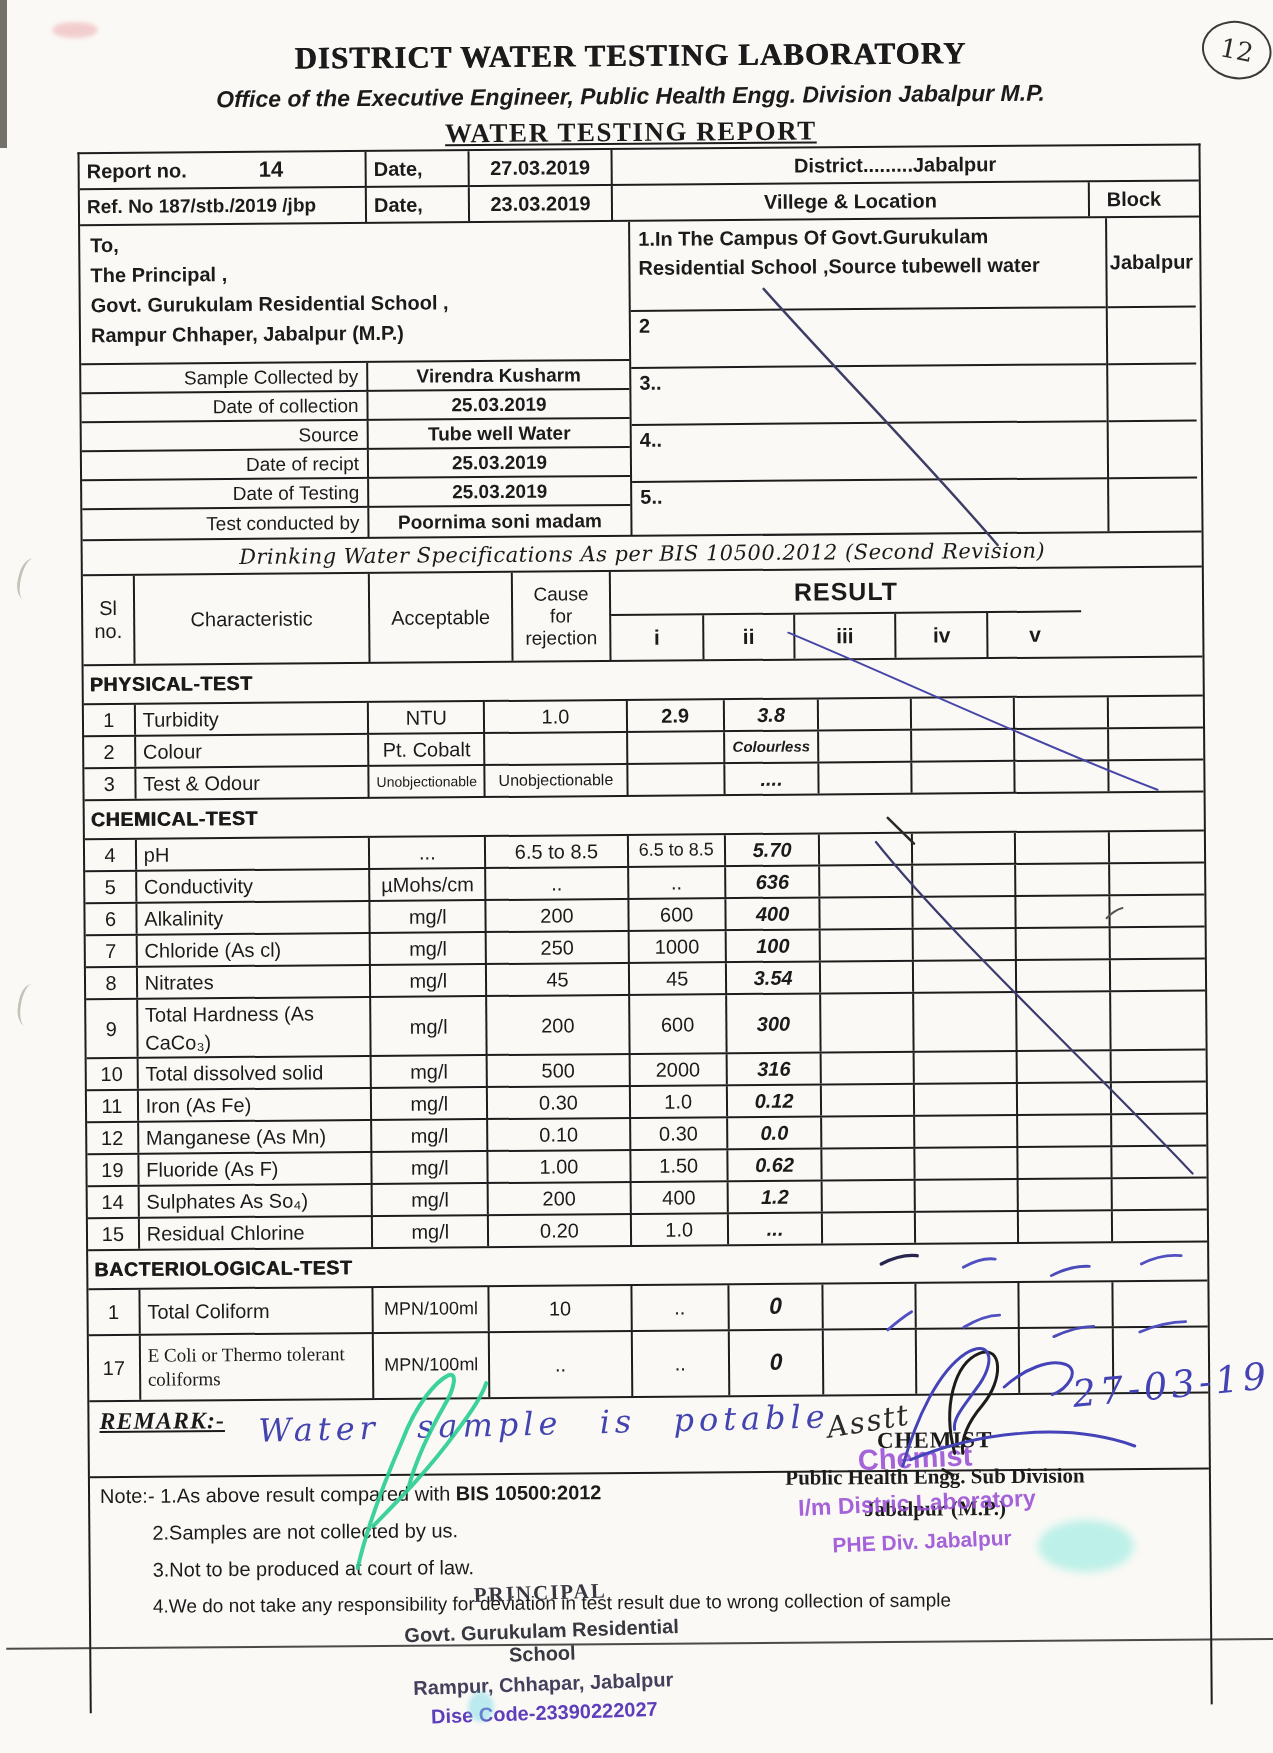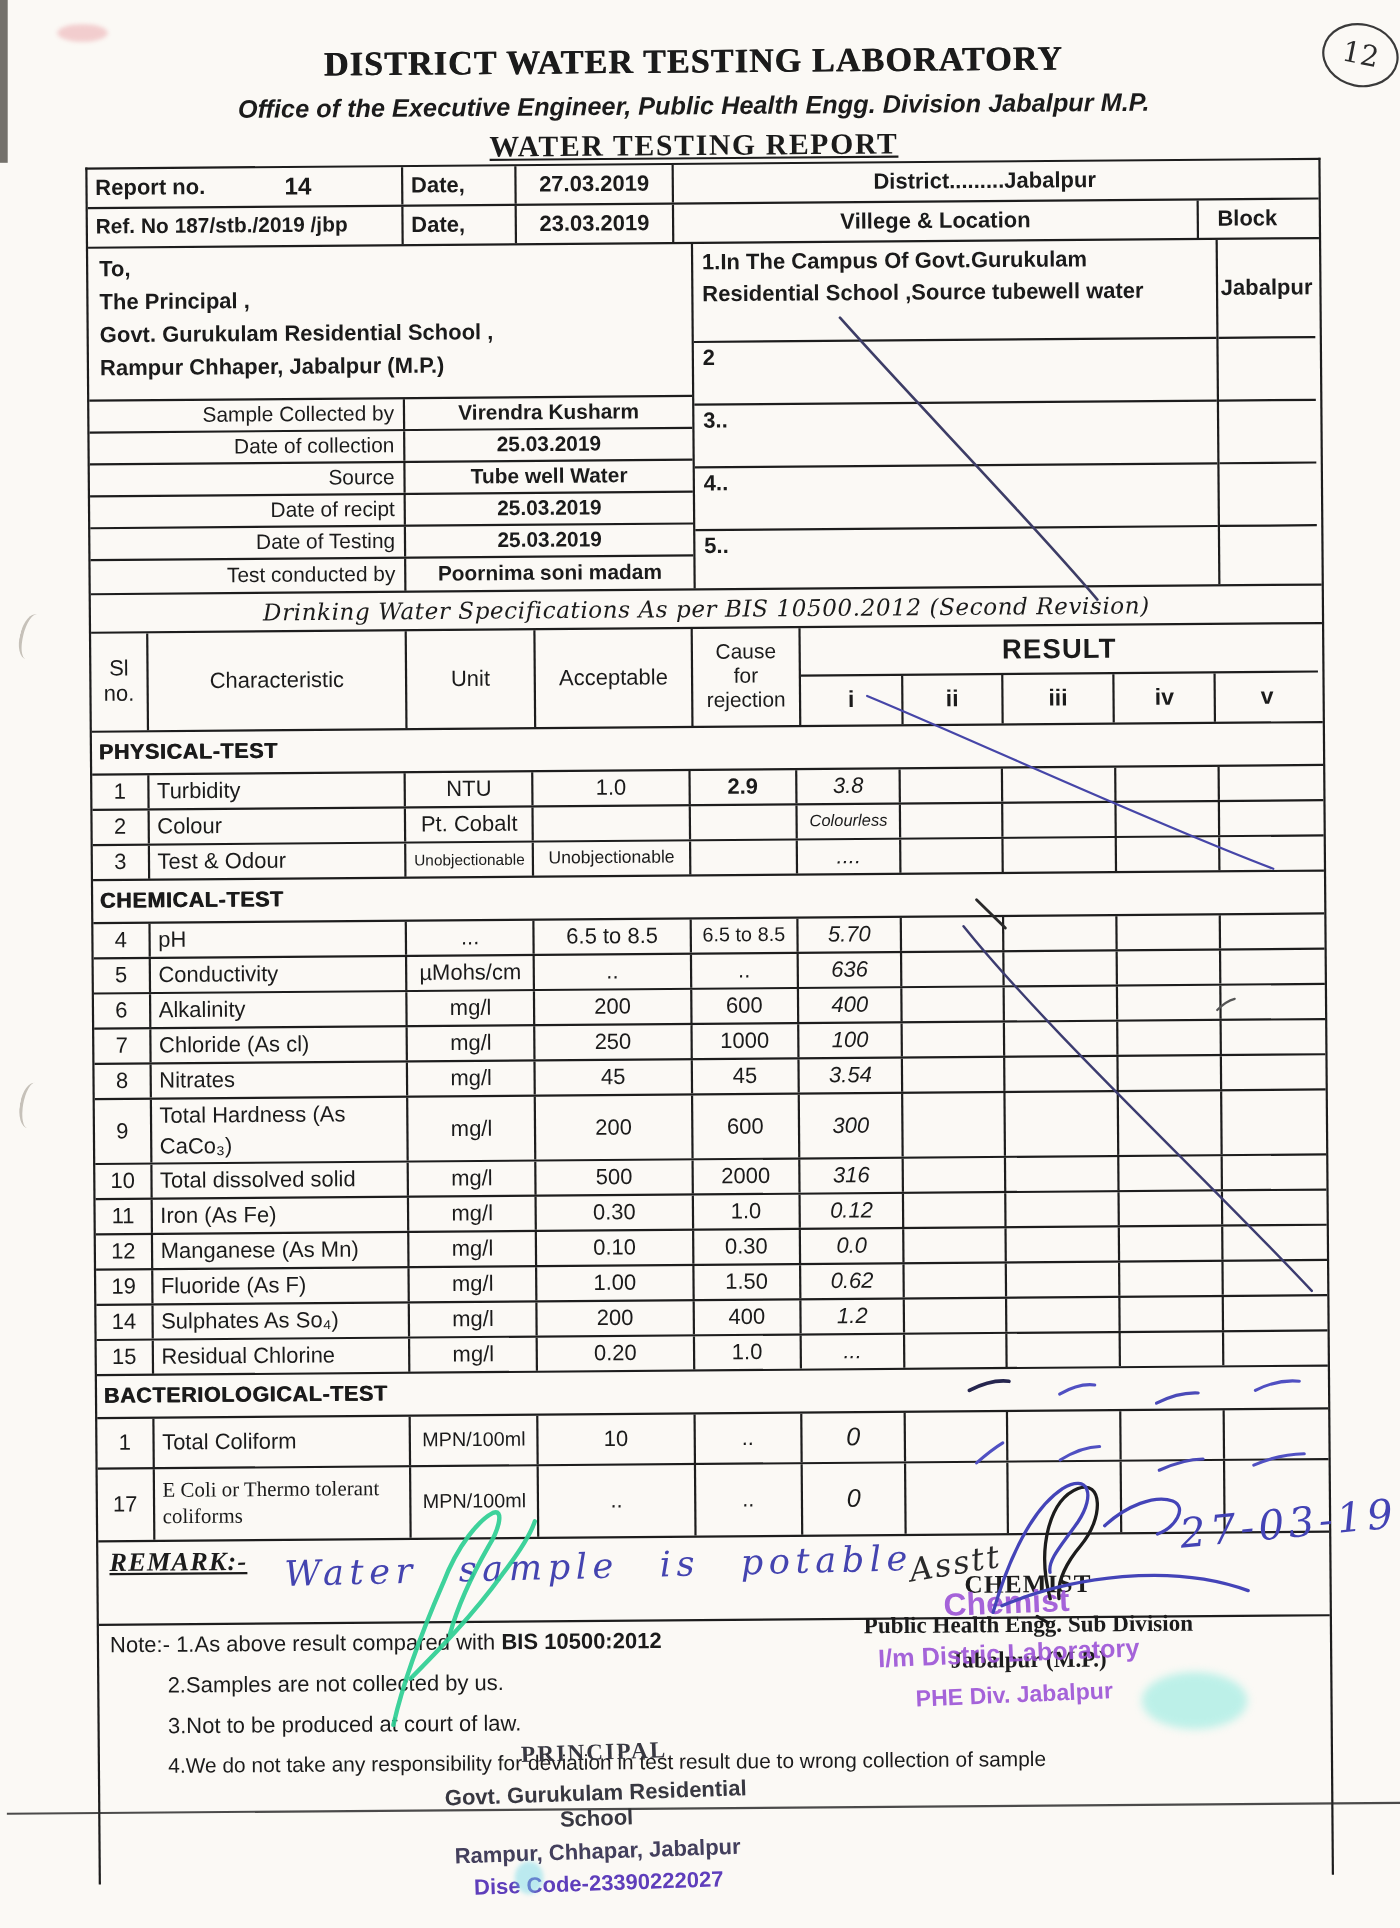--- a/index.html
+++ b/index.html
@@ -55,21 +55,21 @@
   
   .hc{flex-direction:column;justify-content:center;text-align:center;line-height:1.15;}
   .res-label{height:44px;border-bottom:2px solid #1d1d1d;display:flex;align-items:center;
     justify-content:center;font-weight:bold;font-size:25px;letter-spacing:1px;box-sizing:border-box;}
   .res-sub{height:44px;display:flex;box-sizing:border-box;}
   .res-sub .c{font-size:21px;font-weight:bold;justify-content:center;}
   
   .band{font-weight:900;font-size:19.5px;letter-spacing:.6px;display:flex;align-items:center;
     padding:2px 6px;text-shadow:.7px 0 currentColor;}
   
-  .result{font-weight:normal;font-style:italic;}
+  .result{font-weight:bold;font-style:italic;}
   .sm14{font-size:14px}.sm15{font-size:15px}.sm16{font-size:16px}.sm18{font-size:18px}
   .serifcell{font-family:"Liberation Serif",serif;font-size:19px;line-height:1.25;}
   
   .remark-row{display:flex;align-items:flex-start;padding:6px 10px;box-sizing:border-box;}
   .remark-label{font-family:"Liberation Serif",serif;font-style:italic;font-weight:bold;
     font-size:24px;text-decoration:underline;letter-spacing:1px;}
   .remark-hand{font-family:"DejaVu Serif",serif;font-style:italic;font-size:32px;color:#4444b0;
     letter-spacing:5px;word-spacing:22px;margin-left:34px;transform:rotate(-1deg);white-space:nowrap;}
   
   .notes{box-sizing:border-box;padding:8px 10px;font-size:20px;line-height:1.0;}
@@ -195,21 +195,20 @@
       </div>
 
       <div class="r h33 spec">Drinking Water Specifications As per BIS 10500.2012 (Second Revision)</div>
 
       <div class="r h88">
         <div class="c x52 hc">
           <span>Sl</span>
           <span>no.</span>
         </div>
         <div class="c x235 hc">Characteristic</div>
-        <div class="c x117 hc">Unit</div>
         <div class="c x143 hc">Acceptable</div>
         <div class="c x98 hc" style="font-size:19px;">Cause for rejection</div>
         <div class="col x470 last">
           <div class="res-label">RESULT</div>
           <div class="res-sub">
             <div class="c x95">i</div>
             <div class="c x93">ii</div>
             <div class="c x104">iii</div>
             <div class="c x83">iv</div>
             <div class="c x95 last">v</div>

